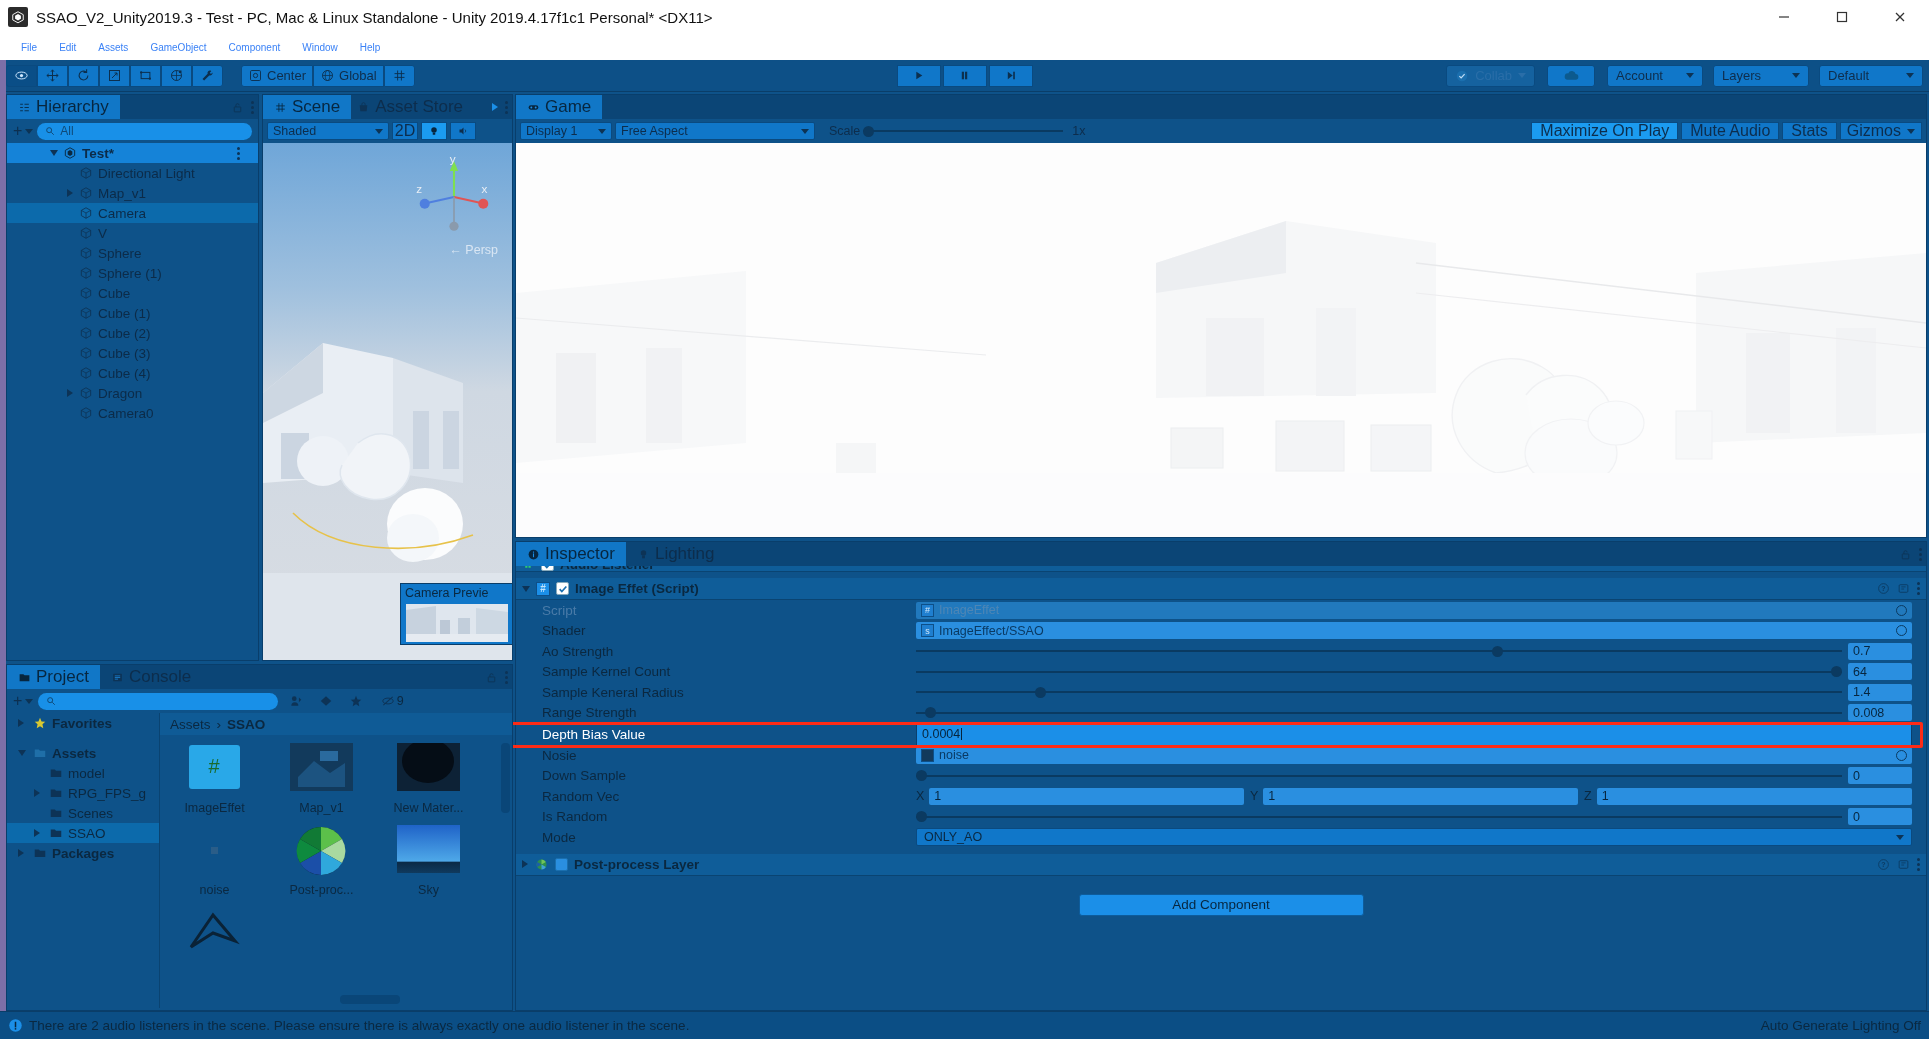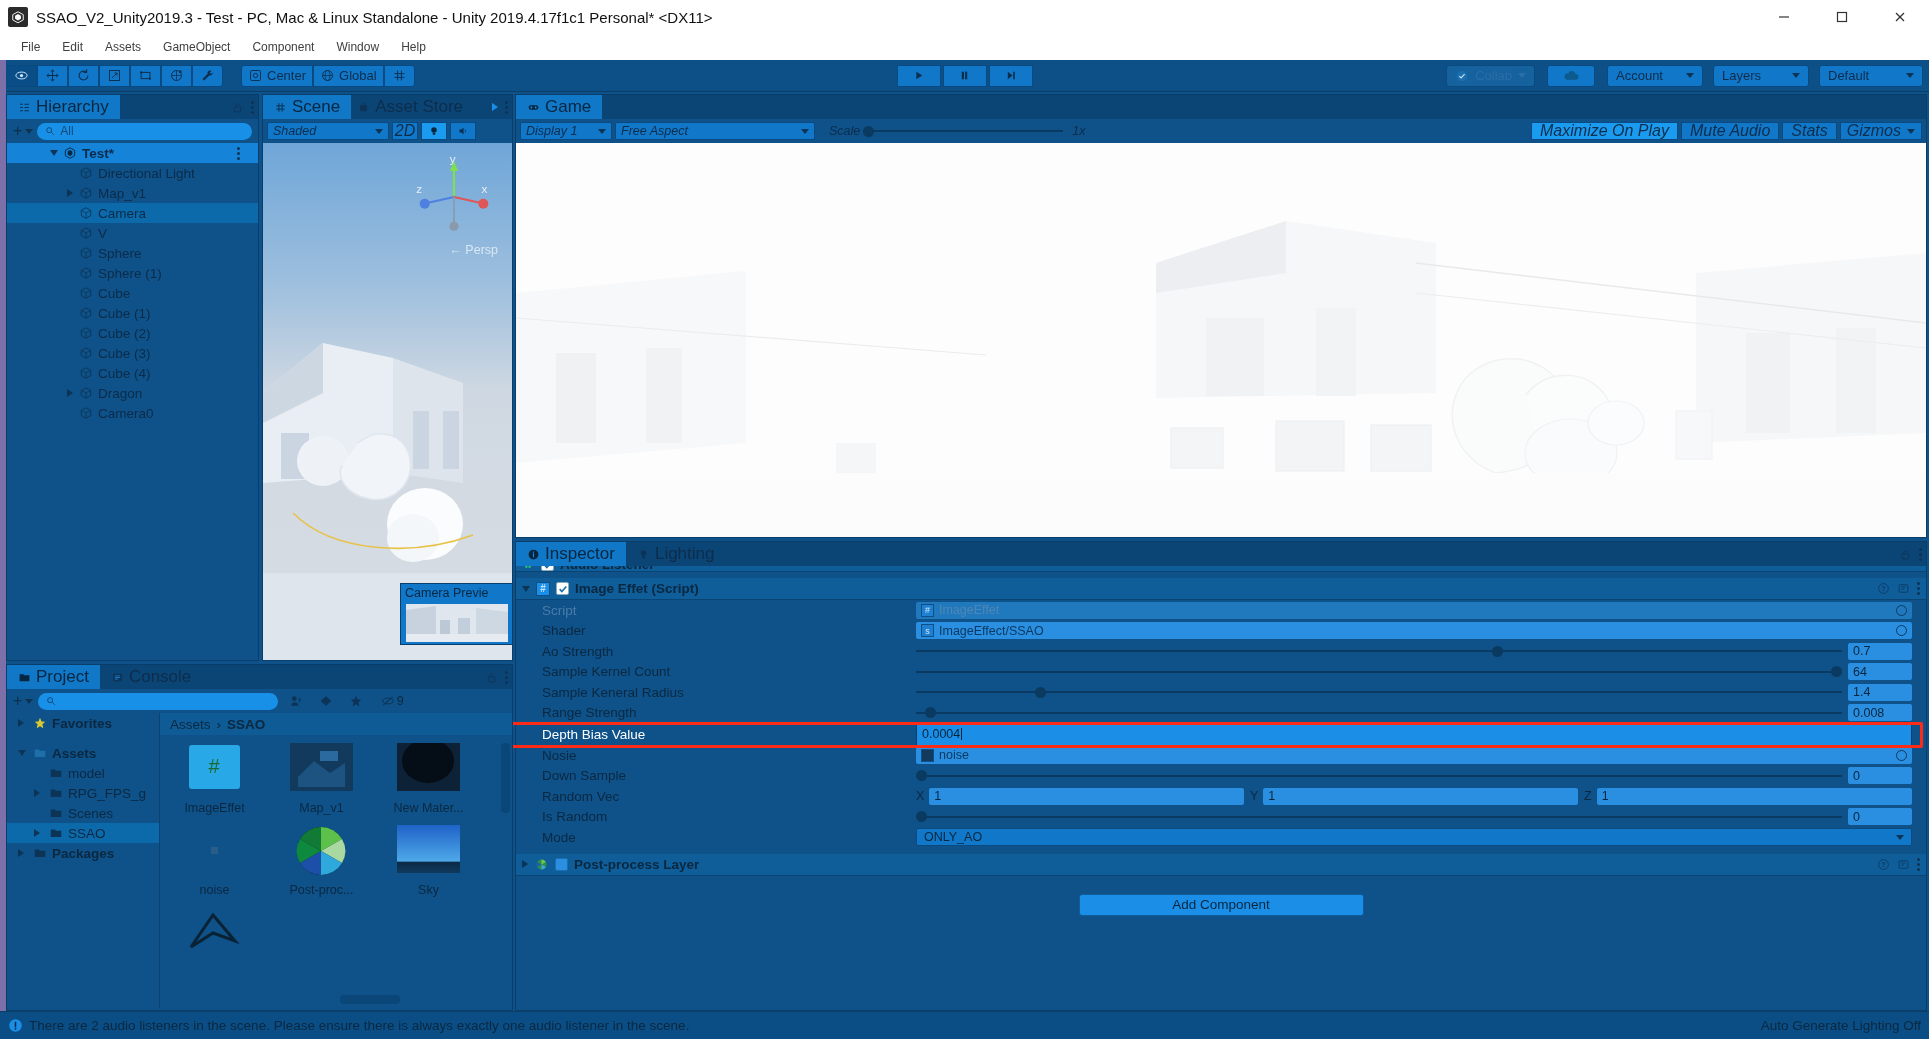--- a/index.html
+++ b/index.html
@@ -23,21 +23,21 @@
     display: flex; align-items: center; justify-content: center;
   }
   .titlebar .app-icon svg { width: 14px; height: 14px; }
   .title-text { font-size: 15px; color: #111; white-space: nowrap; }
   .win-buttons { position: absolute; right: 0; top: 0; height: 34px; display: flex; }
   .win-btn { width: 58px; height: 34px; display: flex; align-items: center; justify-content: center; }
   .win-btn svg { width: 14px; height: 14px; }
 
   
   .menubar { height: 26px; background: #ffffff; display: flex; align-items: center; padding-left: 10px; }
-  .menu-item { font-size: 12px; color: #404040; padding: 2px 11px; white-space: nowrap; }
+  .menu-item { font-size: 10px; color: #3b82f6; padding: 2px 11px; white-space: nowrap; }
 
   
   .toolbar {
     height: 32px; background: #0d5087; display: flex; align-items: center;
     padding: 0 6px; gap: 2px; border-bottom: 1px solid #0a3d68;
   }
   .tb-group { display: flex; align-items: center; }
   .tb-btn {
     height: 22px; min-width: 31px; background: #1077c9; border: 1px solid #0a4a80;
     display: flex; align-items: center; justify-content: center; color: #0c2f4e;
@@ -82,21 +82,21 @@
   .hier-row.root { background: #1583d8; font-weight: bold; }
   .hier-row.selected { background: #0c6aab; }
   .hier-row .tri { width: 10px; display: flex; align-items: center; justify-content: center; }
   .tri-right { width: 0; height: 0; border-top: 4.5px solid transparent; border-bottom: 4.5px solid transparent;
                border-left: 6px solid #0d3356; }
   .tri-down { width: 0; height: 0; border-left: 4.5px solid transparent; border-right: 4.5px solid transparent;
               border-top: 6px solid #0d3356; }
   .go-icon svg { width: 14px; height: 14px; display: block; }
 
   
-  .view-toolbar { height: 24px; background: #0e5289; display: flex; align-items: center; gap: 3px; padding: 0 4px; font-style: italic; }
+  .view-toolbar { height: 24px; background: #0e5289; display: flex; align-items: center; gap: 3px; padding: 0 4px; }
   .vt-dd { height: 18px; background: #1077c9; border: 1px solid #0a4a80; border-radius: 2px;
            display: flex; align-items: center; justify-content: space-between; padding: 0 5px;
            font-size: 12.5px; color: #0d2d4c; }
   .vt-btn { height: 18px; min-width: 26px; background: #1077c9; border: 1px solid #0a4a80;
             display: flex; align-items: center; justify-content: center; font-size: 16px; color: #0d2d4c; }
   .vt-btn.on { background: #1b9bf0; }
   .scene-canvas { position: absolute; overflow: hidden; background: #8fa9c2; }
   .sky-grad { position: absolute; inset: 0;
     background: linear-gradient(#6fa6d8 0%, #9fc0de 28%, #cfd8e2 48%, #d9dde3 100%); }
   .scene-label { position: absolute; color: #d9e6f3; font-size: 12.5px; }

